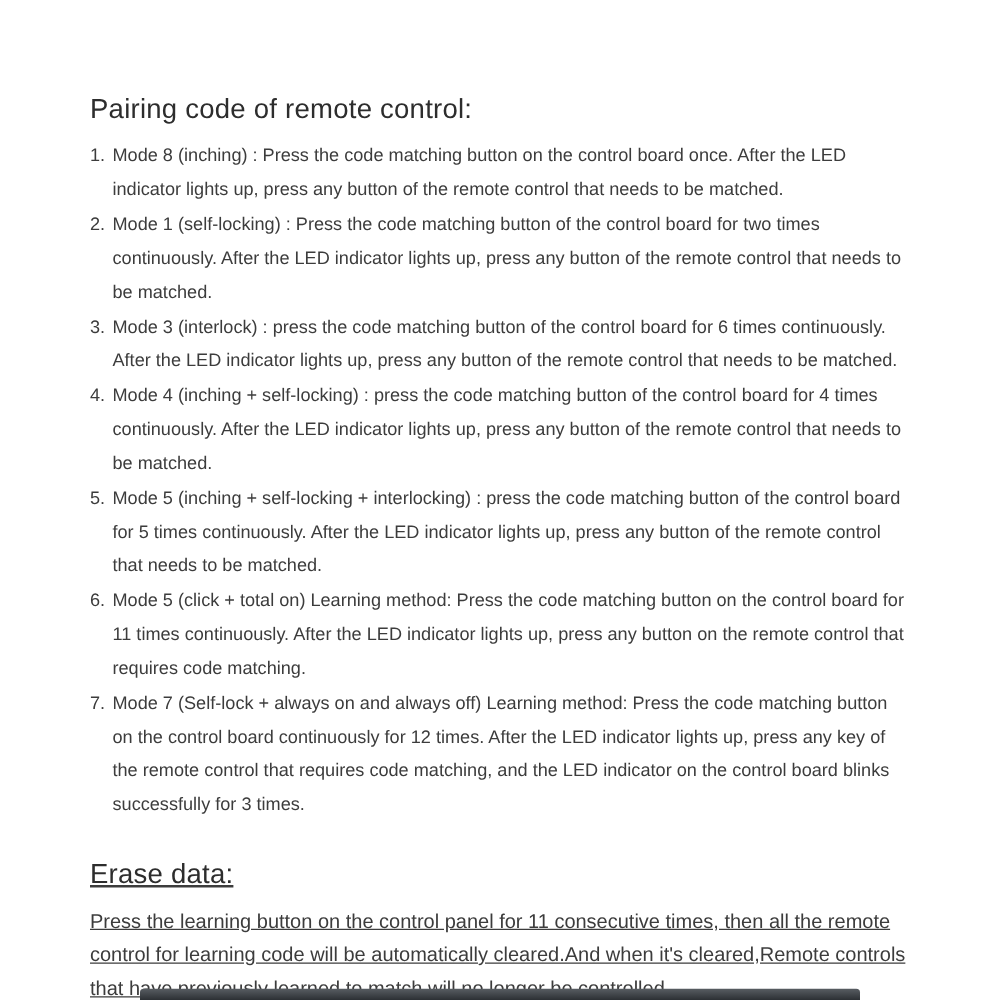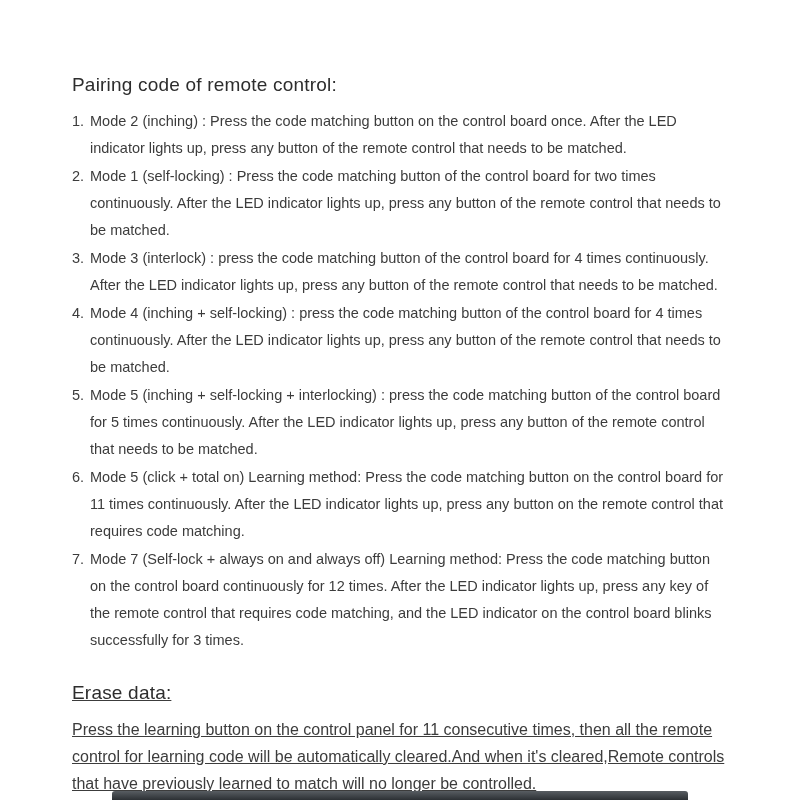--- a/index.html
+++ b/index.html
@@ -12,21 +12,21 @@
     background: #ffffff;
     font-family: "Liberation Sans", sans-serif;
     color: #3c3c3c;
     position: relative;
     overflow: hidden;
   }
   .page {
     padding: 74px 70px 0 72px;
   }
   .section-title {
-    font-size: 19px;
+    font-size: 22px;
     font-weight: 400;
     color: #2d2d2d;
     margin: 0 0 12px 0;
     letter-spacing: 0.2px;
   }
   .list {
     margin: 0;
   }
   .item {
     display: flex;
@@ -63,31 +63,31 @@
 <body>
 
 <div class="page">
 
   <h1 class="section-title">Pairing code of remote control:</h1>
 
   <div class="list">
 
     <div class="item">
       <span class="num">1.</span>
-      <span class="txt">Mode 2 (inching) : Press the code matching button on the control board once. After the LED indicator lights up, press any button of the remote control that needs to be matched.</span>
+      <span class="txt">Mode 8 (inching) : Press the code matching button on the control board once. After the LED indicator lights up, press any button of the remote control that needs to be matched.</span>
     </div>
 
     <div class="item">
       <span class="num">2.</span>
       <span class="txt">Mode 1 (self-locking) : Press the code matching button of the control board for two times continuously. After the LED indicator lights up, press any button of the remote control that needs to be matched.</span>
     </div>
 
     <div class="item">
       <span class="num">3.</span>
-      <span class="txt">Mode 3 (interlock) : press the code matching button of the control board for 4 times continuously. After the LED indicator lights up, press any button of the remote control that needs to be matched.</span>
+      <span class="txt">Mode 3 (interlock) : press the code matching button of the control board for 6 times continuously. After the LED indicator lights up, press any button of the remote control that needs to be matched.</span>
     </div>
 
     <div class="item">
       <span class="num">4.</span>
       <span class="txt">Mode 4 (inching + self-locking) : press the code matching button of the control board for 4 times continuously. After the LED indicator lights up, press any button of the remote control that needs to be matched.</span>
     </div>
 
     <div class="item">
       <span class="num">5.</span>
       <span class="txt">Mode 5 (inching + self-locking + interlocking) : press the code matching button of the control board for 5 times continuously. After the LED indicator lights up, press any button of the remote control that needs to be matched.</span>

